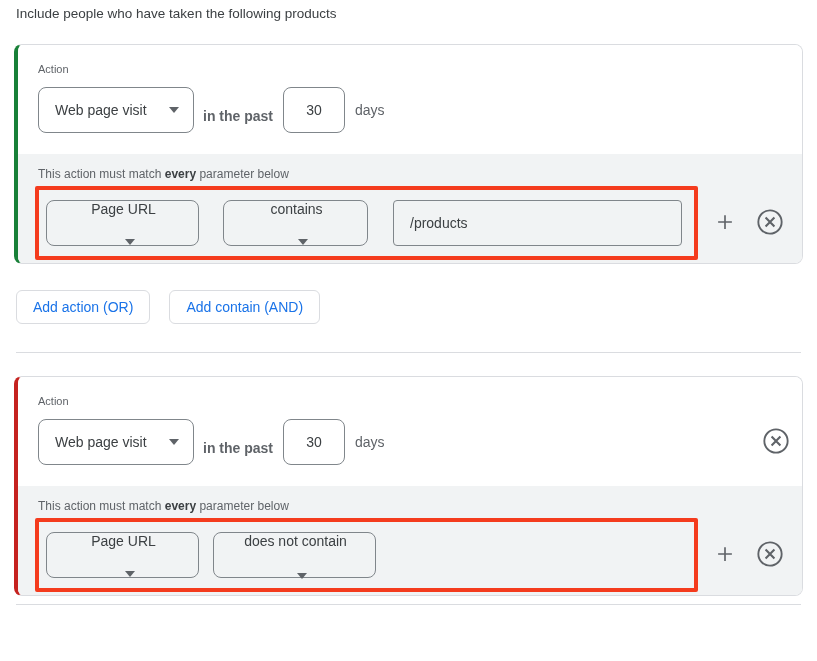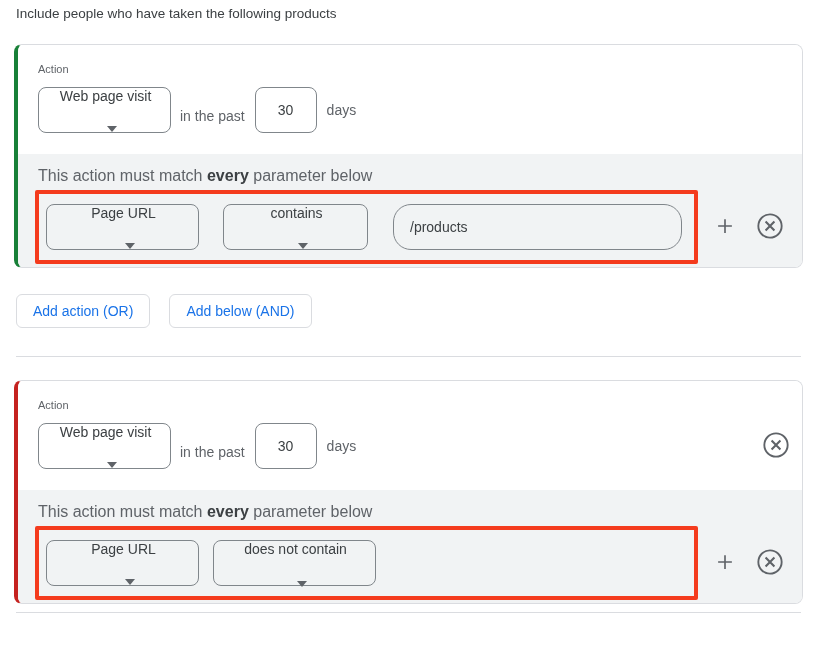--- a/index.html
+++ b/index.html
@@ -36,43 +36,43 @@
   .card.exclude{border-left-color:var(--exclude-accent);}
   .card-top{padding:18px 20px 21px 20px;background:#fff;}
   .field-label{font-size:11px;color:var(--text-gray);margin-bottom:12px;}
   .action-row{display:flex;align-items:center;}
   .select{
     height:46px;border:1px solid var(--field-border);border-radius:8px;
     background:#fff;display:flex;align-items:center;justify-content:space-between;
     padding:0 14px 0 16px;font-size:14px;color:var(--text-dark);cursor:pointer;
   }
   .select .caret{margin-left:12px;display:flex;align-items:center;}
-  .sel-action{width:133px;flex-direction:column;}
+  .sel-action{width:156px;}
   .plain{font-size:14px;color:var(--text-gray);}
-  .past-label{margin:12px 10px 0 9px;}
+  .past-label{margin:12px 10px 0 9px;font-weight:bold;}
   .days-label{margin-left:10px;}
   .num-input{
     width:62px;height:46px;border:1px solid var(--field-border);border-radius:8px;
     text-align:center;font-size:14px;color:var(--text-dark);background:#fff;
     font-family:inherit;outline:none;
   }
   .card-bottom{background:var(--section-gray);padding:13px 10px 3px 17px;}
-  .match-text{font-size:16px;color:var(--text-gray);margin-left:3px;}
+  .match-text{font-size:12px;color:var(--text-gray);margin-left:3px;}
   .match-text b{color:var(--text-dark);}
   .param-row{display:flex;align-items:center;margin-top:5px;}
   .red-box{
     flex:1;border:4px solid var(--annotation);border-radius:2px;
     display:flex;align-items:center;padding:10px 12px 10px 7px;
   }
   .select.gray{background:var(--section-gray);flex-direction:column;}
   .sel-field{width:153px;}
   .sel-op{width:145px;margin-left:24px;}
   .sel-op.wide{width:163px;margin-left:14px;gap:24px;}
   .text-input{
-    flex:1;height:46px;border:1px solid var(--field-border);border-radius:18px;
+    flex:1;height:46px;border:1px solid var(--field-border);border-radius:4px;
     background:var(--section-gray);font-size:14px;color:var(--text-dark);
     padding:0 16px;margin-left:25px;font-family:inherit;outline:none;min-width:0;
   }
   .icon-btn{
     background:none;border:none;padding:0;cursor:pointer;
     display:flex;align-items:center;justify-content:center;
   }
   .plus-btn{margin:0 20px 0 16px;}
   .remove-btn{margin-right:8px;}
   .row-remove{margin-left:auto;margin-right:-8px;}
@@ -150,21 +150,21 @@
               <path d="M8.2 8.2l7.6 7.6M15.8 8.2l-7.6 7.6" stroke="#5f6368" stroke-width="1.8" fill="none"></path>
             </svg>
           </span>
         </button>
       </div>
     </div>
   </div>
 
   <div class="btn-row">
     <button class="text-btn">Add action (OR)</button>
-    <button class="text-btn">Add below (AND)</button>
+    <button class="text-btn">Add contain (AND)</button>
   </div>
 
   <hr class="divider">
 
 
   <div class="card exclude">
     <div class="card-top">
       <div class="field-label">Action</div>
       <div class="action-row">
         <div class="select sel-action">

